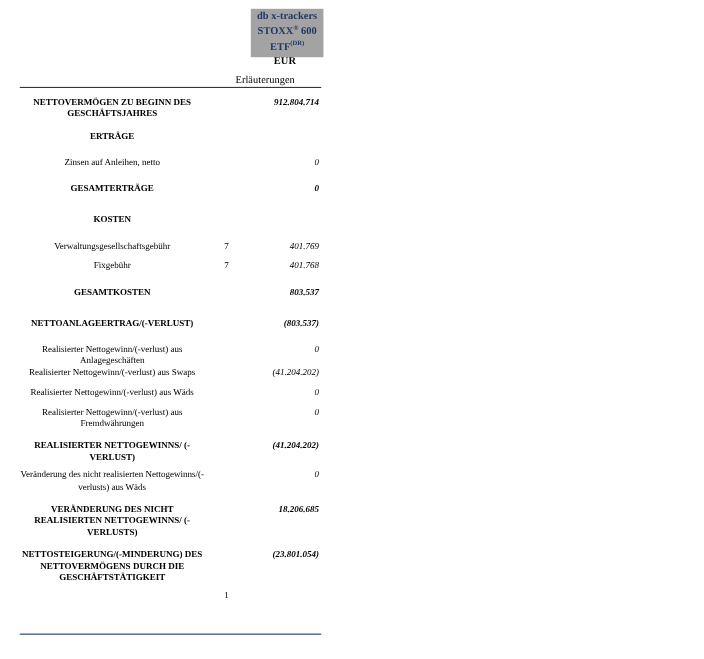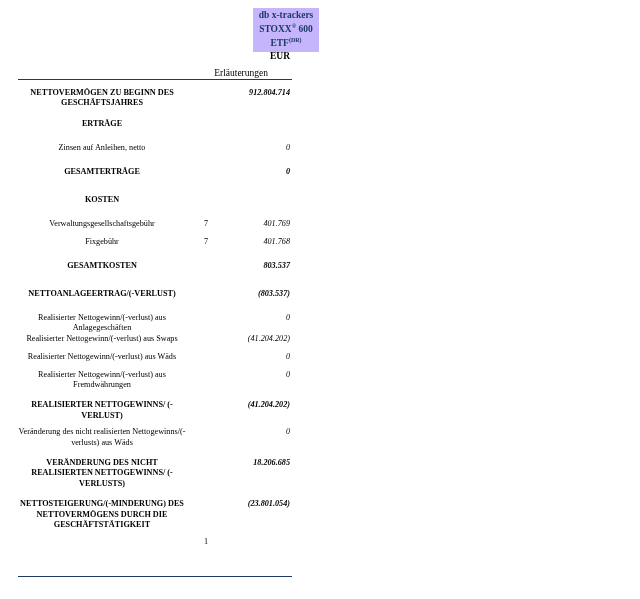--- a/index.html
+++ b/index.html
@@ -27,35 +27,34 @@
     position: absolute;
     left: 228px;
     top: 8px;
     width: 62px;
     text-align: center;
     font-family: "Liberation Serif", serif;
     font-size: 9.5px;
     line-height: 11px;
     font-weight: bold;
     color: #1f3864;
-    background: #c4b5fd;
+    background: #a3a3a3;
     padding: 2px 2px 3px 2px;
-    margin-left: 25px;
   }
   .fund-header .sup {
     font-size: 6px;
     vertical-align: super;
   }
 
   .currency {
     position: absolute;
     left: 228px;
     top: 51px;
     width: 62px;
-    text-align: right;
+    text-align: center;
     font-size: 9.5px;
     font-weight: bold;
     padding-right: 2px;
   }
 
   .notes-label {
     position: absolute;
     left: 120px;
     top: 68px;
     width: 148px;

